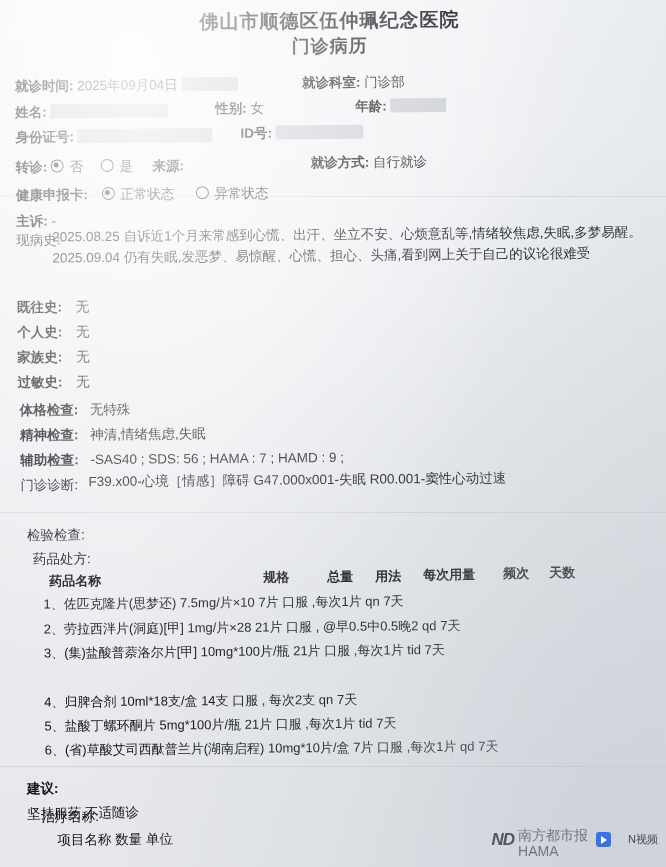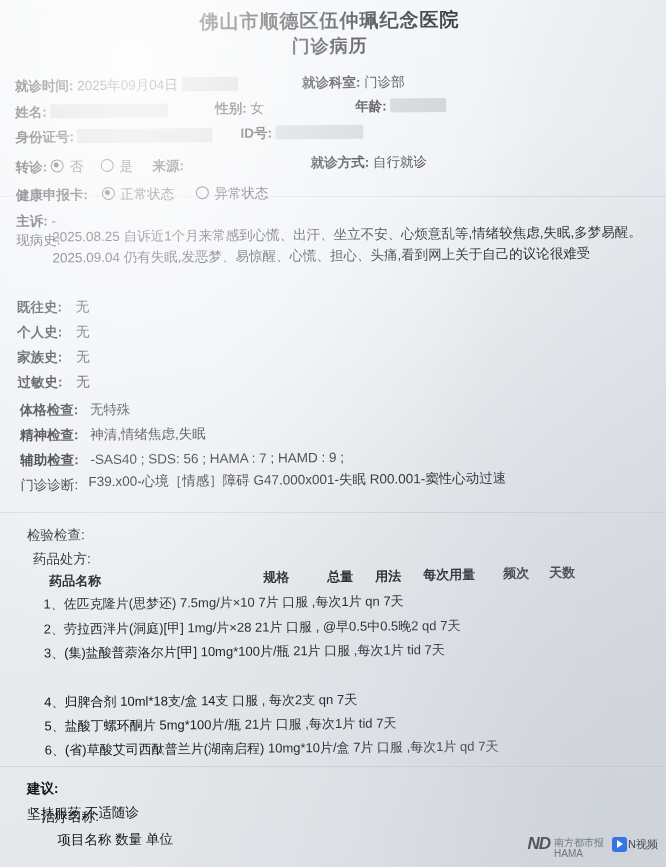--- a/index.html
+++ b/index.html
@@ -118,25 +118,25 @@
     color: #5d636c;
     font-size: 10px;
   }
   .wm-nd {
     font-weight: bold;
     font-style: italic;
     font-size: 17px;
     color: #4a5058;
     letter-spacing: -1px;
   }
-  .wm-cn { font-size: 10px; color: #6b7178; line-height: 1.1; margin-top: 8px; }
+  .wm-cn { font-size: 14px; color: #6b7178; line-height: 1.1; margin-top: 8px; }
   .wm-b {
     display: flex;
     align-items: center;
-    gap: 1px;
+    gap: 17px;
   }
   .wm-play {
     width: 15px; height: 15px;
     border-radius: 3px;
     background: #2f6fe4;
     position: relative;
   }
   .wm-play::after {
     content: "";
     position: absolute;

